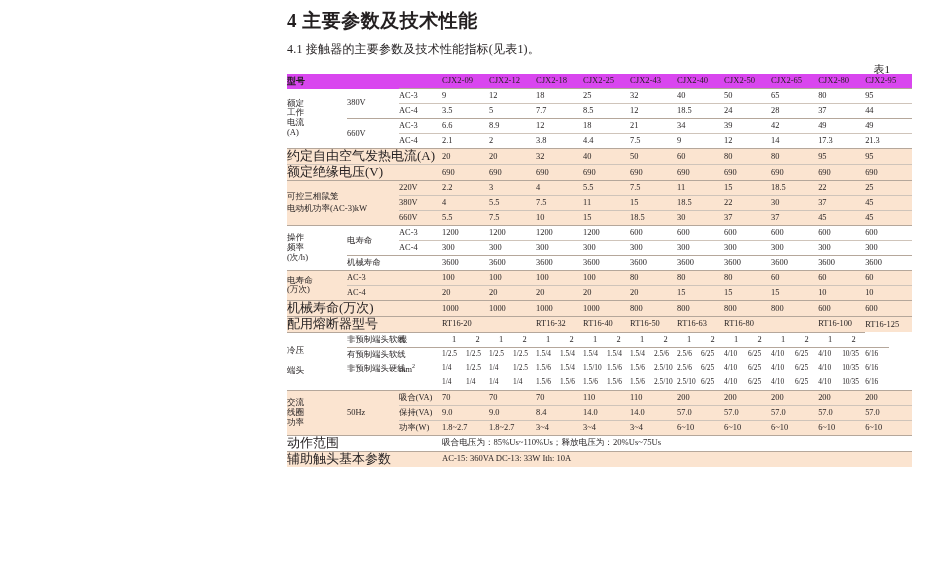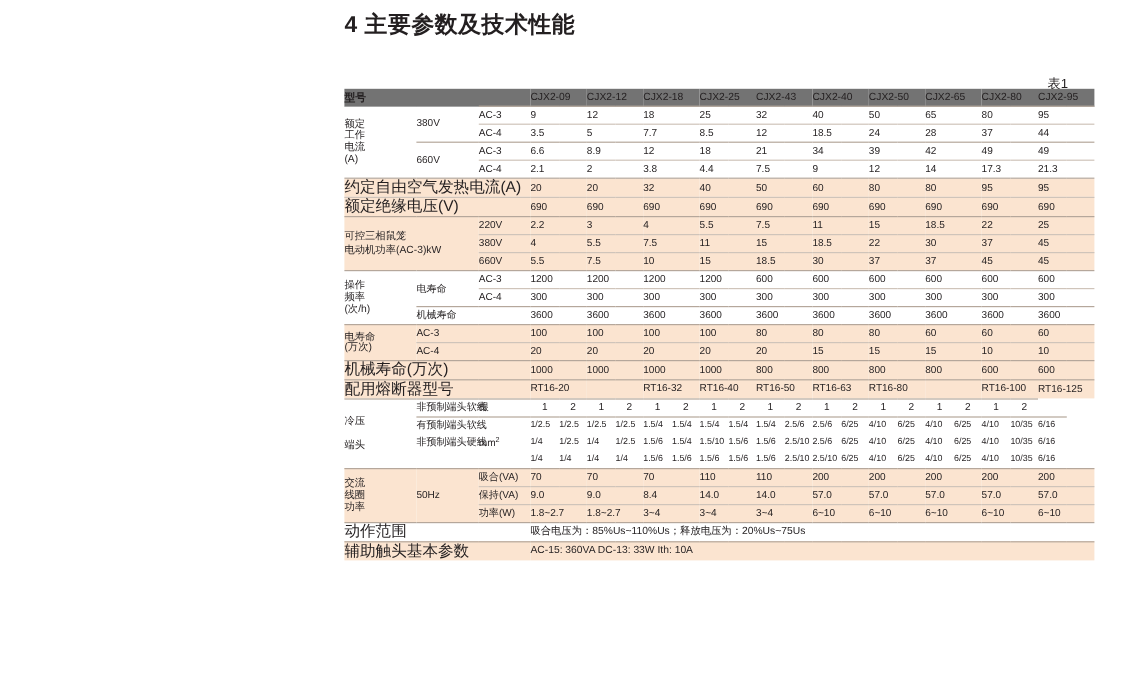--- a/index.html
+++ b/index.html
@@ -1,21 +1,21 @@
 <!DOCTYPE html>
 <html><head>
 <meta charset="utf-8">
 <style>
   html,body{margin:0;padding:0;}
   body{
     width:950px;height:565px;background:#ffffff;
     font-family:"Liberation Sans","DejaVu Sans",sans-serif;
     color:#231f20;overflow:hidden;
   }
-  .page{position:relative;width:950px;height:565px;}
+  .page{position:relative;width:950px;height:565px;font-family:Liberation Serif, serif;}
 
   
   .h-title{
     position:absolute;left:287px;top:8px;
     font-size:19px;font-weight:bold;letter-spacing:.5px;color:#231f20;
   }
   .h-sub{
     position:absolute;left:287px;top:41px;
     font-size:12px;color:#231f20;letter-spacing:.2px;
   }
@@ -32,21 +32,21 @@
     table-layout:fixed;
     font-size:8.4px;
   }
   .tbl td{
     padding:0;margin:0;vertical-align:middle;
     line-height:1.15;
     color:#231f20;
     height:14px;
   }
   
-  .band-head{background:#737373;}
+  .band-head{background:#d946ef;}
   .band-peach{background:#fbe4d0;}
   .band-white{background:#ffffff;}
 
   .hdr-cell{font-weight:bold;font-size:9px;padding-left:6px;}
   .hdr-model{font-size:8.6px;text-align:left;}
 
   .lbl{padding-left:6px;font-size:13px;white-space:nowrap;}
   .lbl-c{padding-left:5px;font-size:8.4px;white-space:nowrap;}
   .num{text-align:left;padding-left:2px;font-size:8.4px;white-space:nowrap;}
   .num-s{text-align:left;padding-left:1px;font-size:7.4px;white-space:nowrap;}
@@ -58,20 +58,21 @@
 
   .sup{font-size:6px;vertical-align:super;}
   .stack{font-size:8.6px;line-height:1.45;padding-left:6px;white-space:nowrap;}
 </style>
 </head>
 <body>
 
 <div class="page">
 
   <div class="h-title">4 主要参数及技术性能</div>
+  <div class="h-sub">4.1 接触器的主要参数及技术性能指标(见表1)。</div>
   <div class="tbl-caption">表1</div>
 
   <table class="tbl">
     <colgroup>
       <col style="width:60px">
         <col style="width:52px">
         <col style="width:43px">
       <col style="width:24px">
         <col style="width:23px">
       <col style="width:24px">

